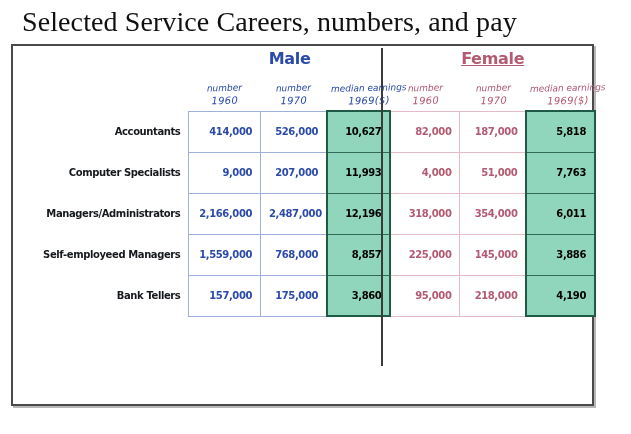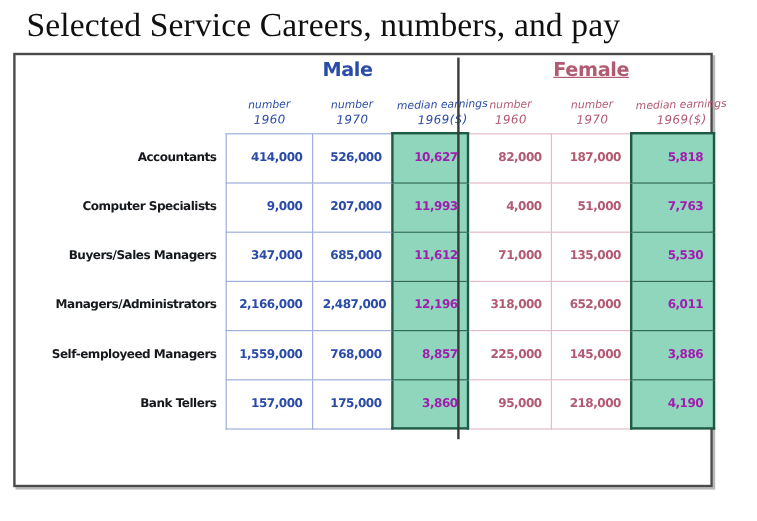--- a/index.html
+++ b/index.html
@@ -142,21 +142,21 @@
   td.female-num {
     color: #B25A72;
     border-top: 1px solid #e3bcc6;
     border-bottom: 1px solid #e3bcc6;
     border-left: 1px solid #e3bcc6;
     border-right: 1px solid #e3bcc6;
   }
   
   td.earn-cell {
     background: #8FD6BD;
-    color: #a21caf;
+    color: #000000;
     text-align: center;
     border-top: 1px solid #2f6b55;
     border-bottom: 1px solid #2f6b55;
     border-left: 2px solid #1f5a45;
     border-right: 2px solid #1f5a45;
   }
 
   
   #section-divider {
     position: absolute;
@@ -262,37 +262,28 @@
       <tr class="data-row">
         <td class="row-label">Computer Specialists</td>
         <td class="male-num">9,000</td>
         <td class="male-num">207,000</td>
         <td class="earn-cell">11,993</td>
         <td class="female-num">4,000</td>
         <td class="female-num">51,000</td>
         <td class="earn-cell">7,763</td>
       </tr>
 
-      <tr class="data-row">
-        <td class="row-label">Buyers/Sales Managers</td>
-        <td class="male-num">347,000</td>
-        <td class="male-num">685,000</td>
-        <td class="earn-cell">11,612</td>
-        <td class="female-num">71,000</td>
-        <td class="female-num">135,000</td>
-        <td class="earn-cell">5,530</td>
-      </tr>
 
       <tr class="data-row">
         <td class="row-label">Managers/Administrators</td>
         <td class="male-num">2,166,000</td>
         <td class="male-num">2,487,000</td>
         <td class="earn-cell">12,196</td>
         <td class="female-num">318,000</td>
-        <td class="female-num">652,000</td>
+        <td class="female-num">354,000</td>
         <td class="earn-cell">6,011</td>
       </tr>
 
       <tr class="data-row">
         <td class="row-label">Self-employeed Managers</td>
         <td class="male-num">1,559,000</td>
         <td class="male-num">768,000</td>
         <td class="earn-cell">8,857</td>
         <td class="female-num">225,000</td>
         <td class="female-num">145,000</td>

